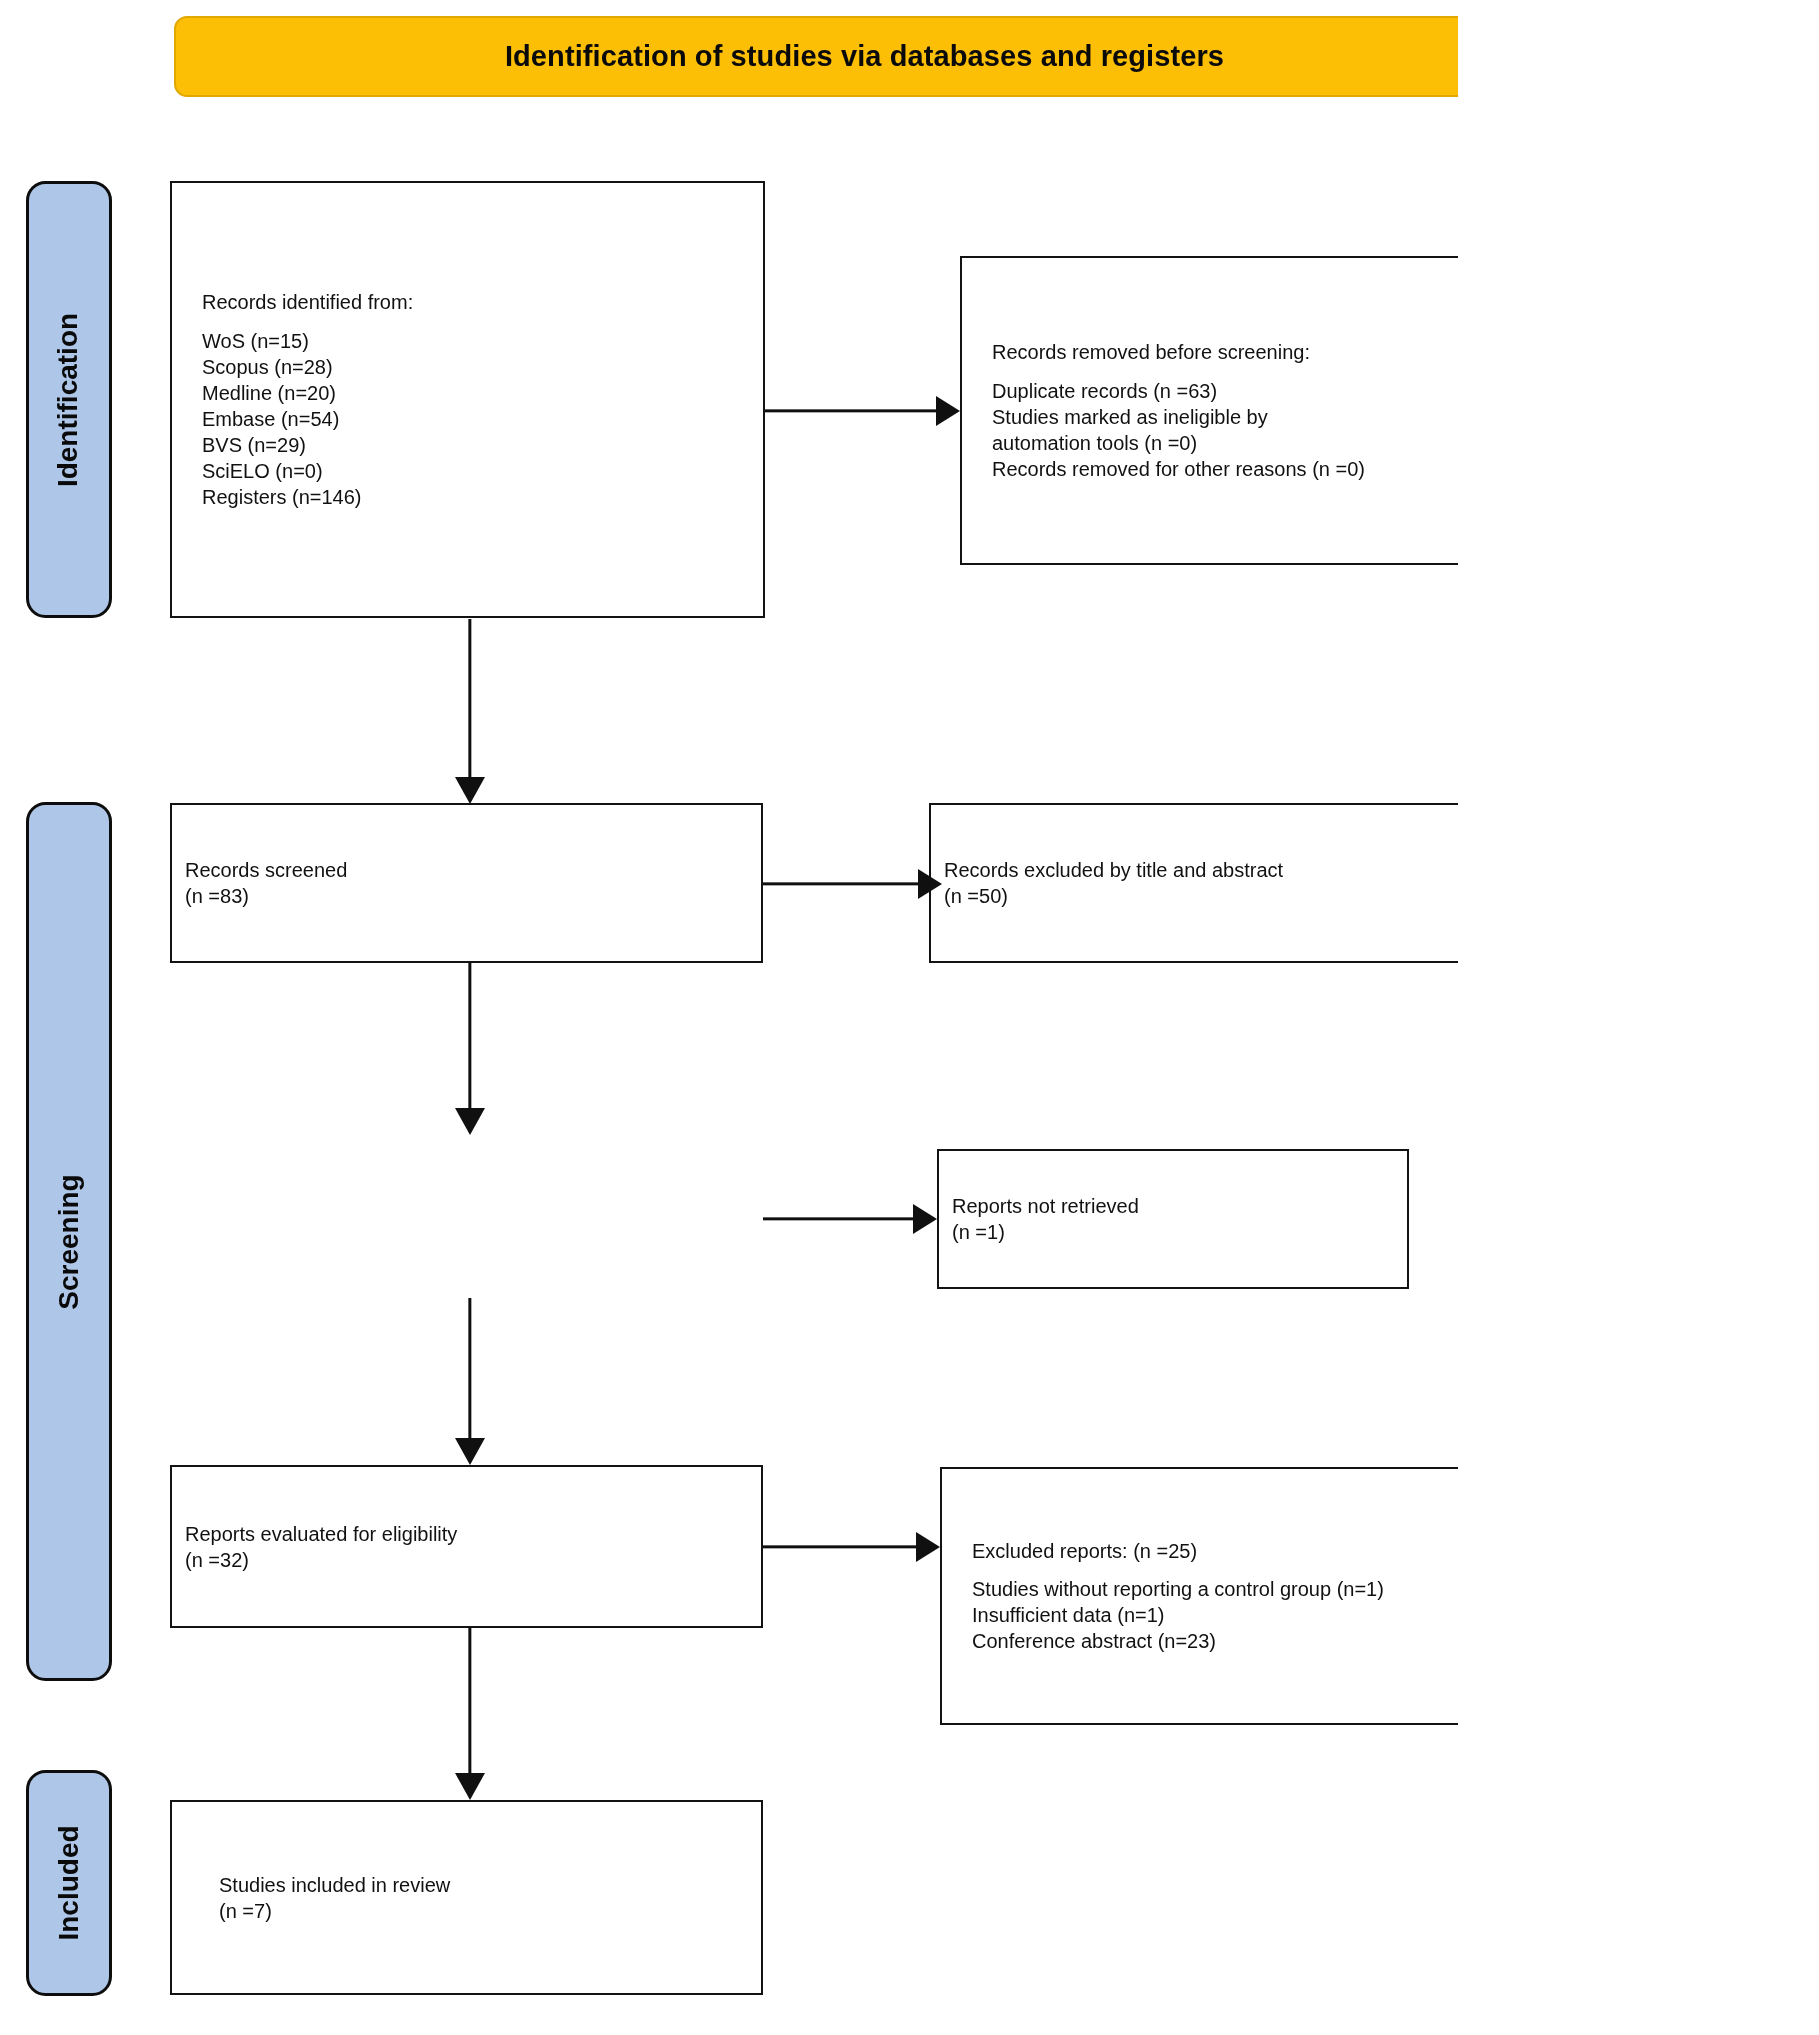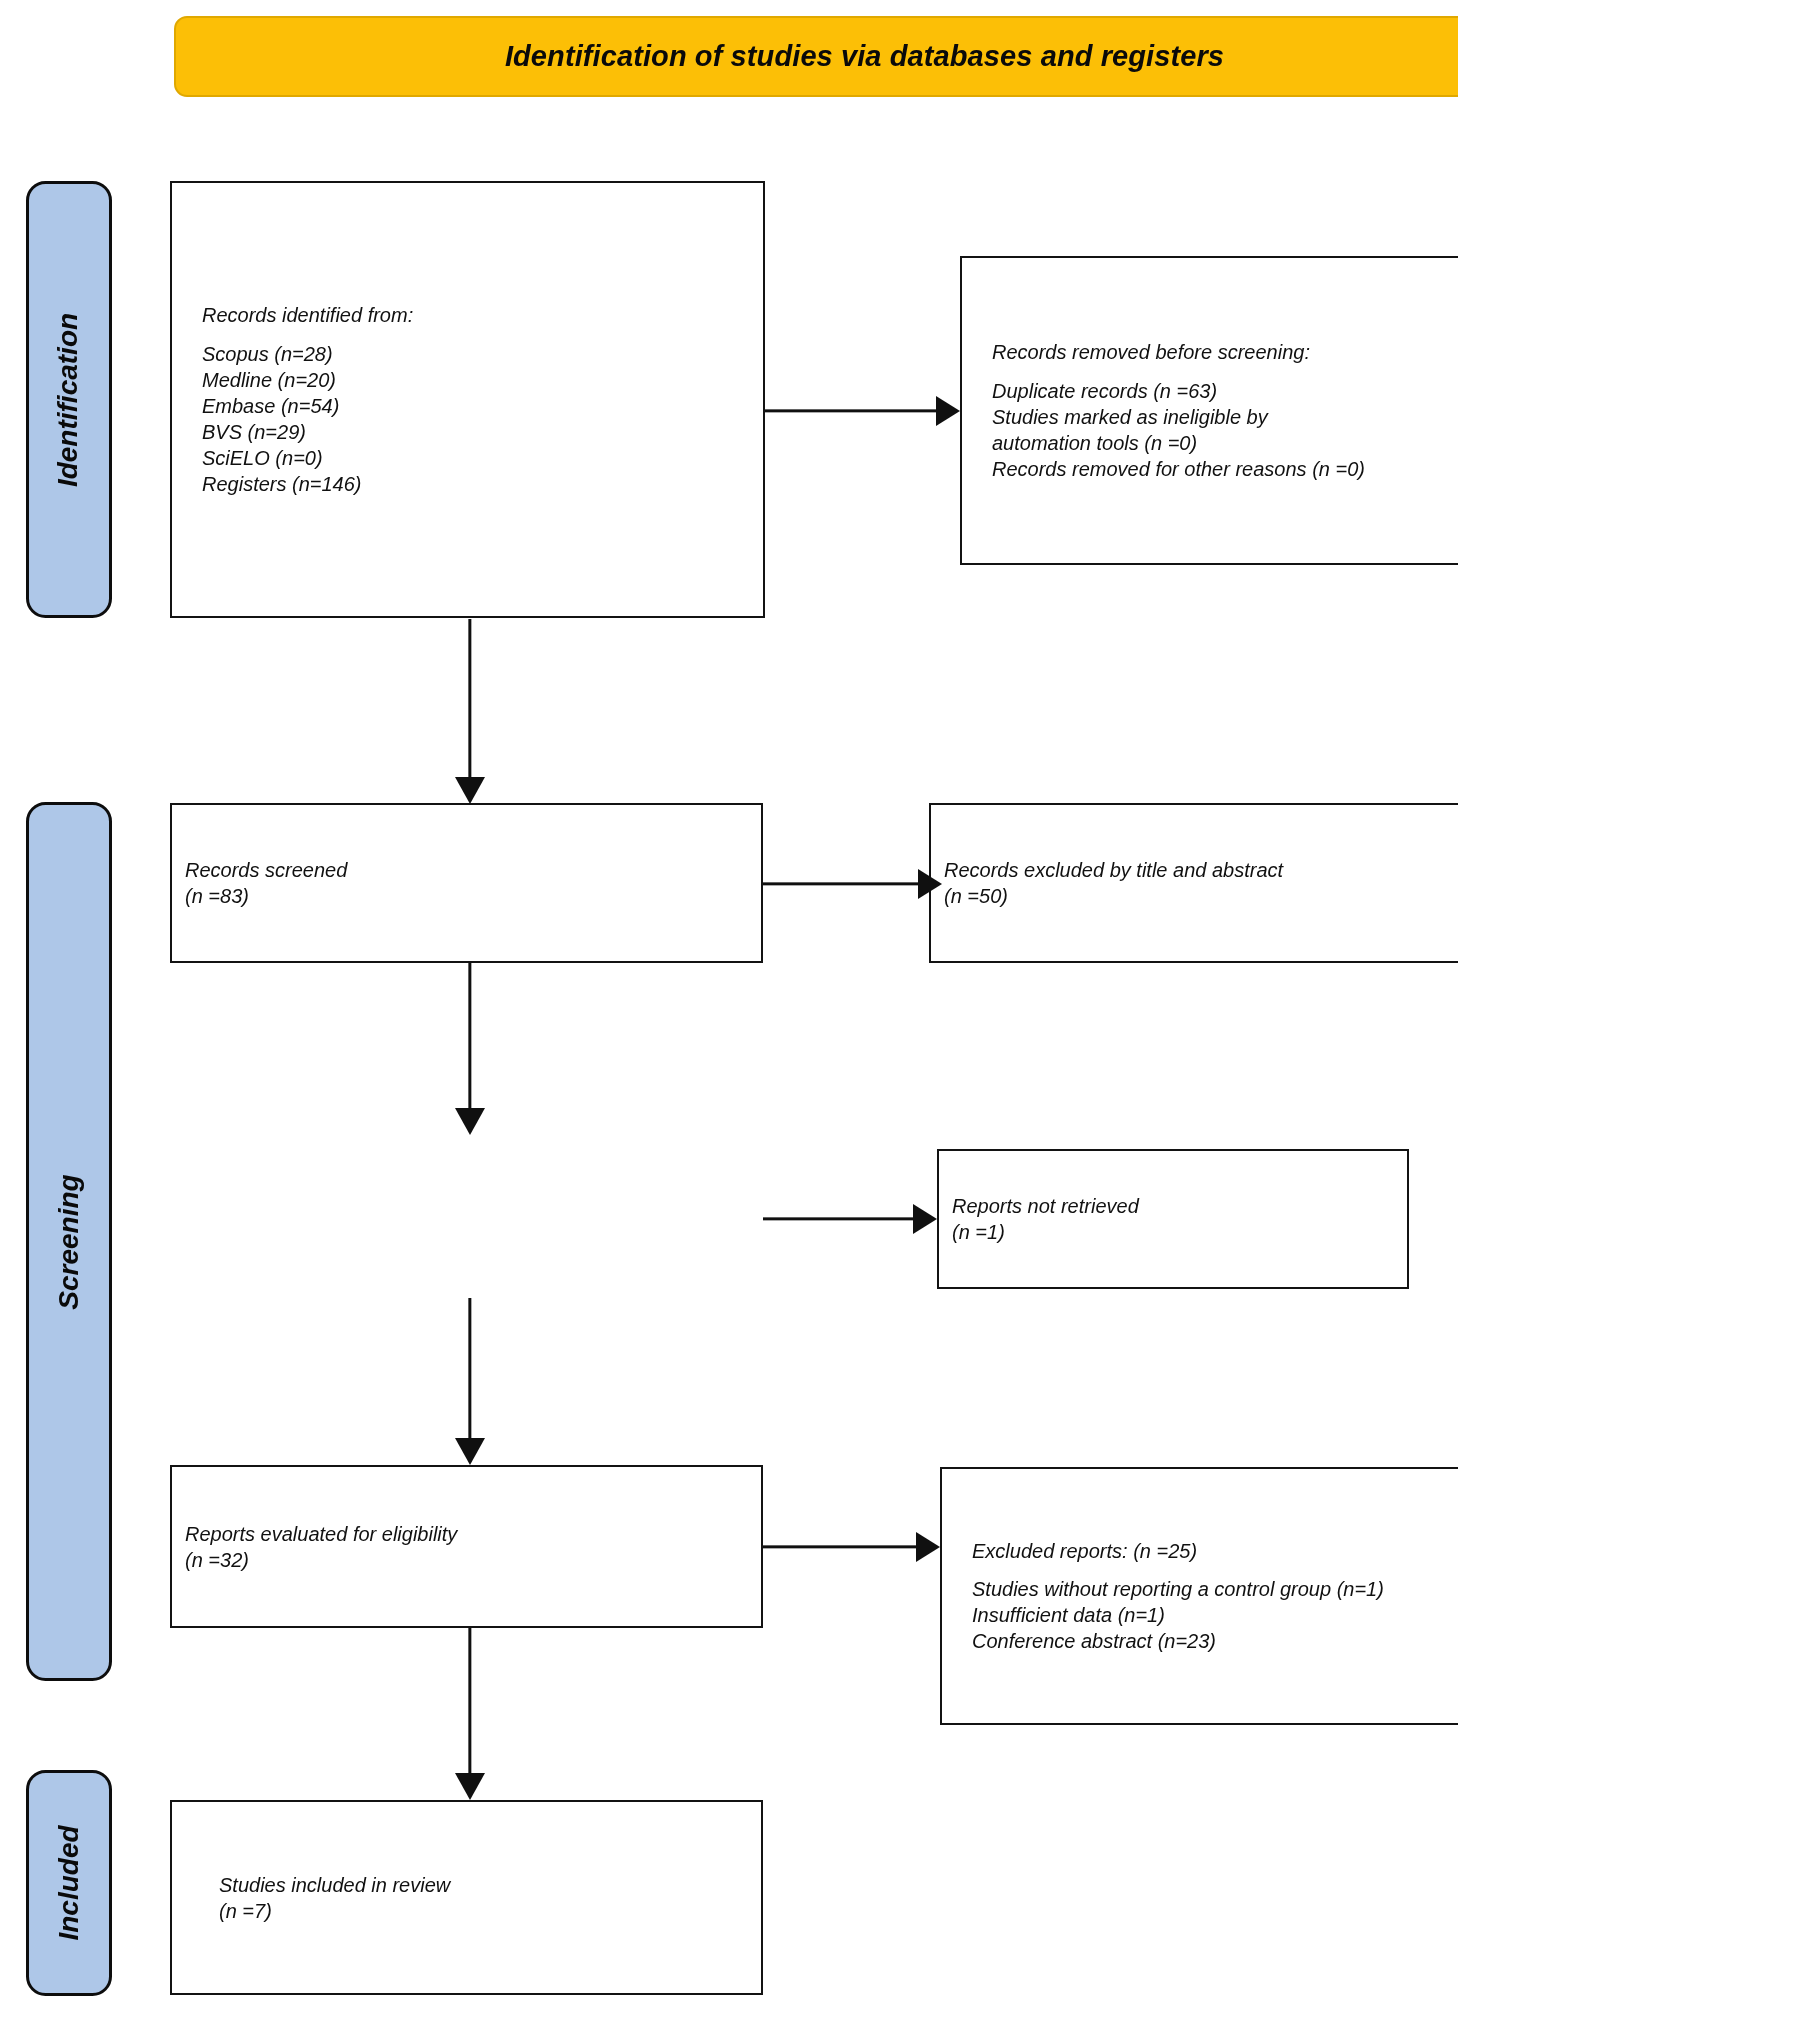--- a/index.html
+++ b/index.html
@@ -10,21 +10,20 @@
   }
   body {
     font-family: "Liberation Sans", sans-serif;
   }
   #prisma-canvas {
     position: relative;
     width: 1458px;
     height: 2035px;
     background: #ffffff;
     overflow: hidden;
-    font-style: italic;
   }
 
   
   .banner {
     position: absolute;
     left: 174px;
     top: 16.3px;
     width: 1381px;
     height: 81px;
     background: #fcbf06;
@@ -183,20 +182,21 @@
     <span class="stage-text">Screening</span>
   </div>
   <div class="stage" id="stage-included">
     <span class="stage-text">Included</span>
   </div>
 
   <div class="fbox left" id="box-identified">
     <div class="lines">
       <div class="fline">Records identified from:</div>
       <div class="fline spacer"> </div>
+      <div class="fline">WoS (n=15)</div>
       <div class="fline">Scopus (n=28)</div>
       <div class="fline">Medline (n=20)</div>
       <div class="fline">Embase (n=54)</div>
       <div class="fline">BVS (n=29)</div>
       <div class="fline">SciELO (n=0)</div>
       <div class="fline">Registers (n=146)</div>
     </div>
   </div>
 
   <div class="fbox left" id="box-removed">

